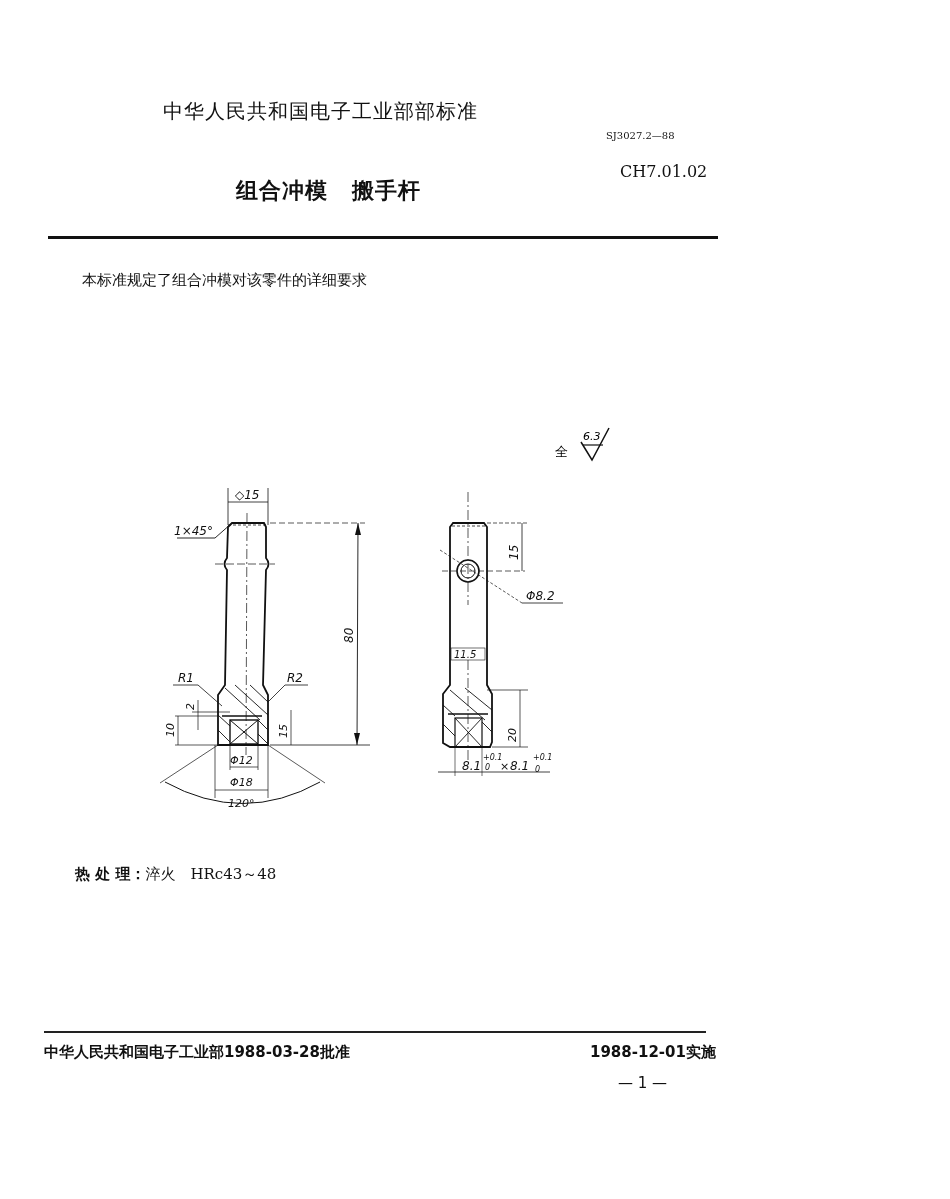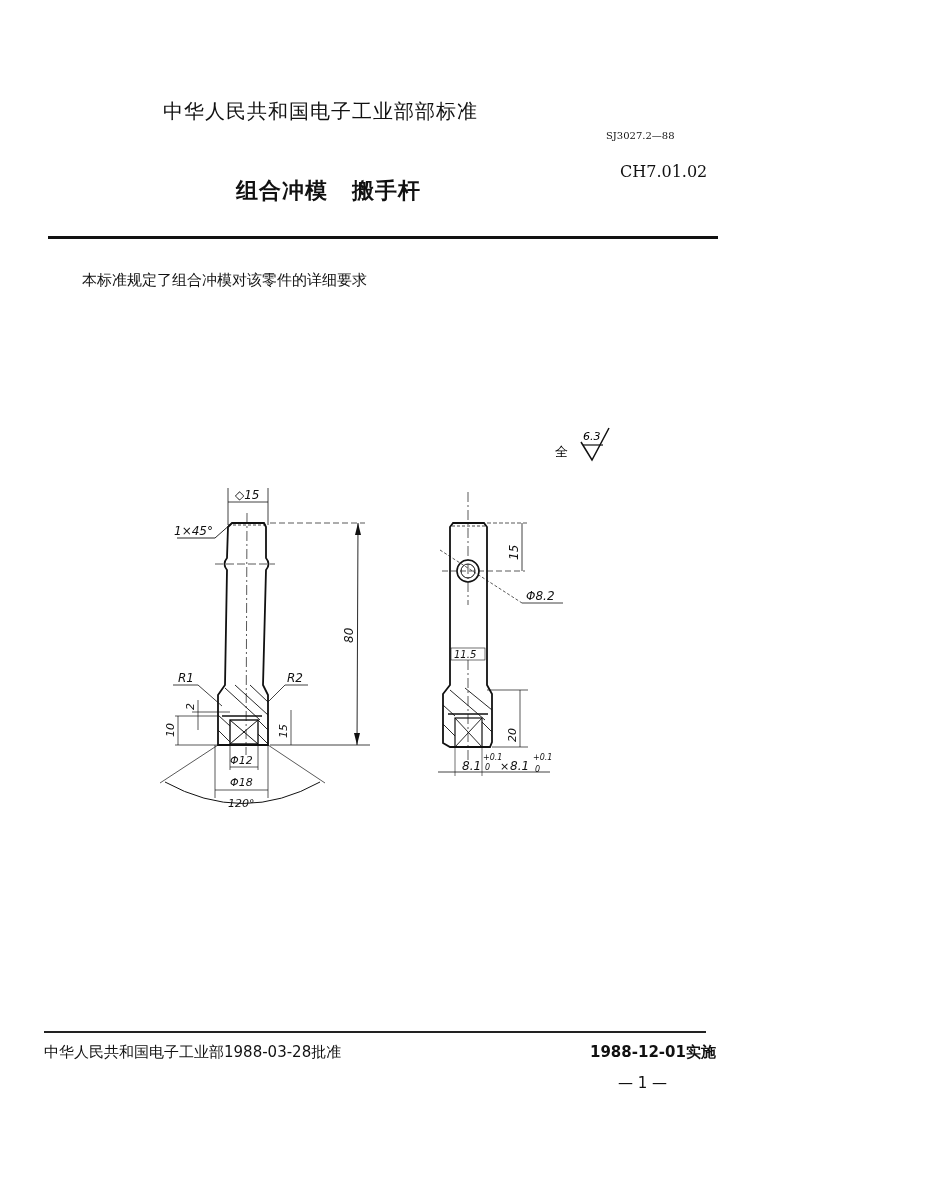--- a/index.html
+++ b/index.html
@@ -10,21 +10,21 @@
   .code1 { left: 606px; top: 130px; font-size: 10px; font-family: "DejaVu Serif", serif; }
   .title { left: 236px; top: 168px; font-size: 22px; font-weight: bold; letter-spacing: 1px; margin-top: 8px; }
   .title .gap { display: inline-block; width: 24px; }
   .code2 { left: 620px; top: 162px; font-size: 16px; font-family: "DejaVu Serif", serif; }
   .rule-top { left: 48px; top: 236px; width: 670px; height: 3px; background: #111; }
   .intro { left: 82px; top: 259px; font-size: 15px; font-family: "DejaVu Serif", serif; margin-top: 12px; }
   .specs { left: 75px; top: 862px; font-size: 15px; line-height: 24.5px; font-family: "DejaVu Serif", serif; }
   .specs .row { white-space: nowrap; }
   .specs .lbl { font-weight: bold; font-family: "DejaVu Sans", sans-serif; display: inline-block; }
   .rule-bot { left: 44px; top: 1031px; width: 662px; height: 2px; background: #222; }
-  .foot-left { left: 44px; top: 1043px; font-size: 15px; font-weight: normal; text-align: right; }
+  .foot-left { left: 44px; top: 1043px; font-size: 15px; font-weight: bold; text-align: right; }
   .foot-right { left: 590px; top: 1043px; font-size: 15px; font-weight: bold; }
   .page-no { left: 618px; top: 1074px; font-size: 15px; }
   svg text { font-family: "DejaVu Sans", sans-serif; font-style: italic; }
 </style>
 </head>
 <body>
 
 <div class="abs org">中华人民共和国电子工业部部标准</div>
 <div class="abs code1">SJ3027.2—88</div>
 <div class="abs title"><span>组合冲模</span><span class="gap"></span><span>搬手杆</span></div>
@@ -158,18 +158,19 @@
     <text x="333" y="280" font-size="8" fill="#111" stroke="none">+0.1</text>
     <text x="335" y="290" font-size="8" fill="#111" stroke="none">0</text>
     <text x="350" y="290" font-size="11" fill="#111" stroke="none">×</text>
     <text x="360" y="290" font-size="12" fill="#111" stroke="none">8.1</text>
     <text x="383" y="280" font-size="8" fill="#111" stroke="none">+0.1</text>
     <text x="385" y="292" font-size="8" fill="#111" stroke="none">0</text>
   </g>
 </svg>
 
 <div class="abs specs">
+  <div class="row"><span class="lbl">热 处 理：</span><span>淬火　HRc43～48</span></div>
 </div>
 
 <div class="abs rule-bot"></div>
 <div class="abs foot-left">中华人民共和国电子工业部1988-03-28批准</div>
 <div class="abs foot-right">1988-12-01实施</div>
 <div class="abs page-no">— 1 —</div>
 
 </body></html>

